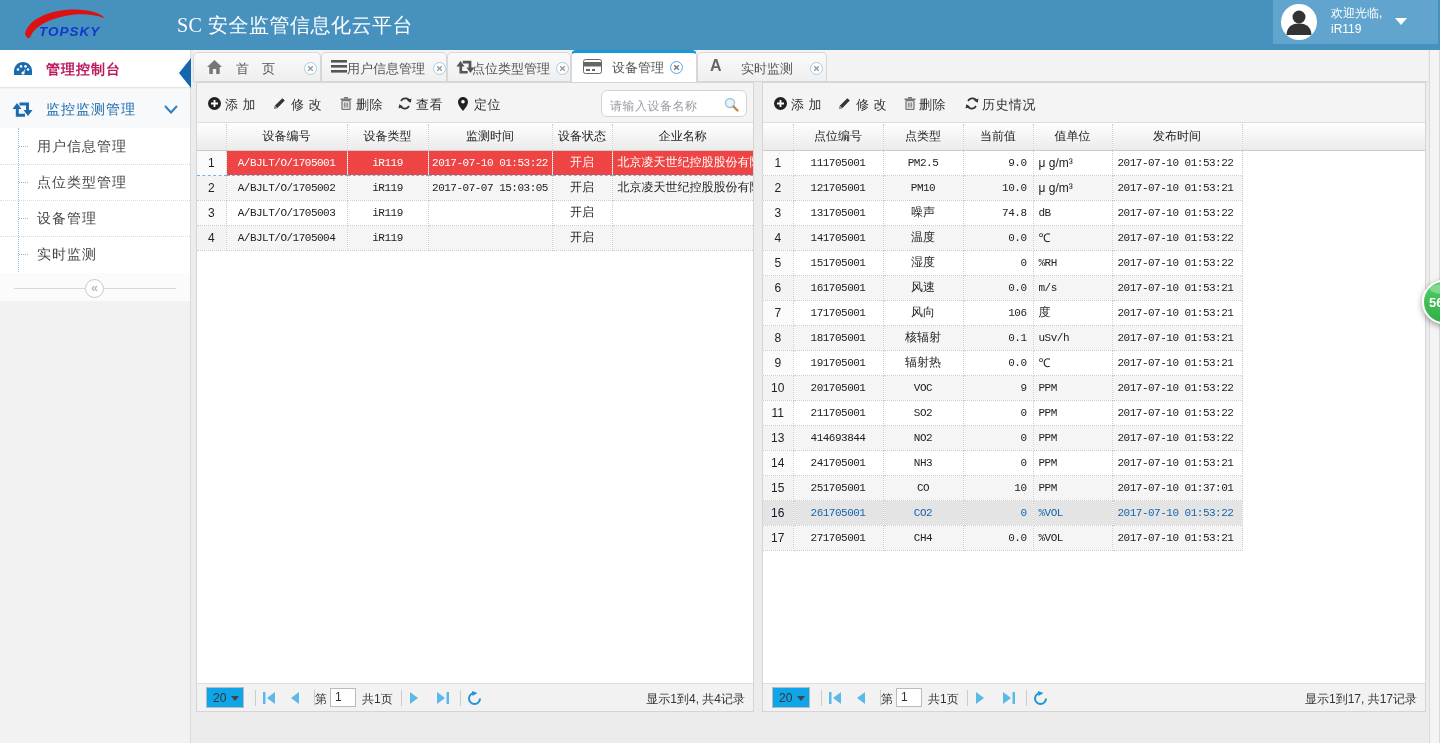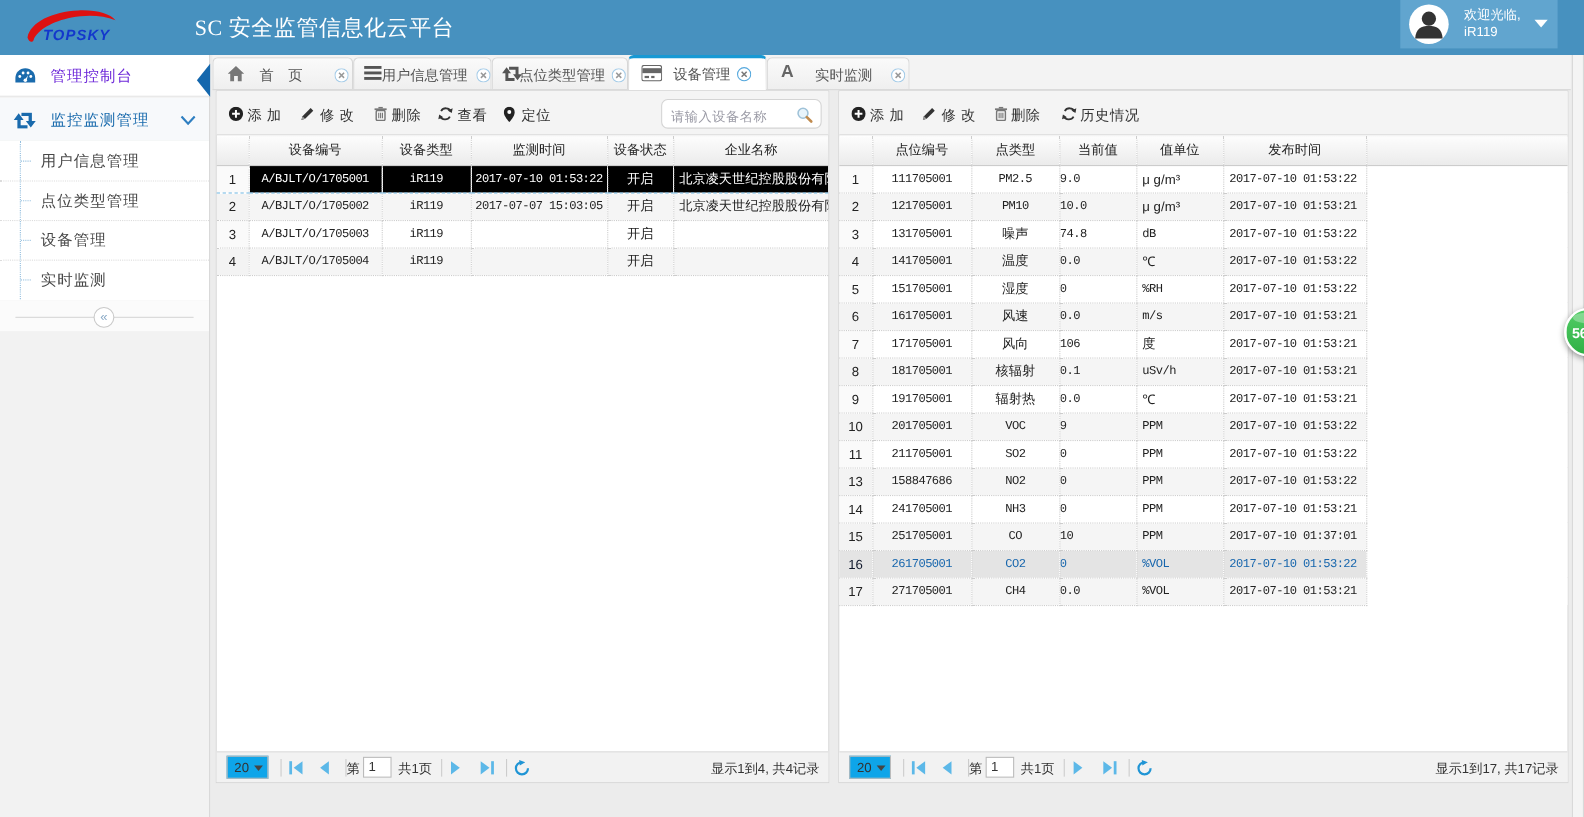--- a/index.html
+++ b/index.html
@@ -2,30 +2,30 @@
 <html><head>
 <meta charset="utf-8">
 <style>
 * { margin:0; padding:0; box-sizing:border-box; }
 html,body { width:1440px; height:743px; overflow:hidden; }
 body { position:relative; font-family:"Liberation Sans",sans-serif; background:#ededed; color:#333; }
 
 
 #topbar { position:absolute; left:0; top:0; width:1440px; height:50px; background:#4791bf; }
 #title { position:absolute; left:177px; top:12px; font-family:"Liberation Serif",serif; font-size:20px; color:#fff; letter-spacing:0.5px; }
-#userbox { position:absolute; left:1273px; top:0; width:143px; height:44px; background:#61a5cf; }
+#userbox { position:absolute; left:1273px; top:0; width:165px; height:44px; background:#61a5cf; }
 #avatar { position:absolute; left:8px; top:4px; width:36px; height:36px; border-radius:50%; background:#fff; }
 #userbox .l1 { position:absolute; left:58px; top:5px; font-size:12px; color:#fff; }
 #userbox .l2 { position:absolute; left:58px; top:22px; font-size:12px; color:#fff; }
 #userbox .tri { position:absolute; left:122px; top:18px; width:0; height:0; border:6px solid transparent; border-top:7px solid #fff; }
 
 
 #side { position:absolute; left:0; top:50px; width:191px; height:693px; background:#f2f2f2; border-right:1px solid #d9d9d9; }
 #acc1 { position:absolute; left:0; top:0; width:190px; height:38px; background:#fff; border-bottom:1px solid #e4e4e4; }
-#acc1 .t { position:absolute; left:46px; top:0; line-height:38px; font-size:14px; font-weight:normal; color:#6d28d9; letter-spacing:1px;}
+#acc1 .t { position:absolute; left:46px; top:0; line-height:38px; font-size:14px; font-weight:bold; color:#be185d; letter-spacing:1px;}
 #acc1tri { position:absolute; left:179px; top:8px; width:0; height:0; border:15px solid transparent; border-right:12px solid #1467ad; border-left:none; }
 #acc2 { position:absolute; left:0; top:39px; width:190px; height:40px; background:#f7f9fb; border-bottom:1px solid #e4e4e4; }
 #acc2 .t { position:absolute; left:46px; top:0; line-height:40px; font-size:14px; color:#1a6bad; letter-spacing:1px;}
 #submenu { position:absolute; left:0; top:78px; width:190px; height:145px; background:#fff; }
 #submenu .vline { position:absolute; left:18px; top:0; height:144px; border-left:1px dotted #93bede; }
 .smitem { position:absolute; left:0; width:190px; height:36px; line-height:36px; }
 .smitem .dot { position:absolute; left:19px; top:18px; width:9px; border-top:1px dotted #93bede; }
 .smitem .tx { position:absolute; left:37px; font-size:14px; color:#474747; letter-spacing:1px;}
 .smsep { position:absolute; left:0; width:190px; border-top:1px dotted #dcdcdc; }
 #collapse { position:absolute; left:0; top:223px; width:190px; height:28px; background:#fbfbfb; }
@@ -64,26 +64,26 @@
 
 .grid { position:absolute; left:0; top:41px; border-collapse:collapse; table-layout:fixed; }
 .grid td, .grid th { padding:0; font-size:12px; color:#222; overflow:hidden; white-space:nowrap; }
 .grid thead th { height:26px; font-weight:normal; background:linear-gradient(#fdfdfd,#ebebeb); border-bottom:1px solid #ccc; border-right:1px dotted #ccc; }
 .grid tbody td { height:25px; border-bottom:1px dotted #ccc; border-right:1px dotted #ccc; text-align:center; }
 .grid td.rn { background:#fafafa; }
 .grid tbody tr:nth-child(even) td { background:#f5f5f5; }
 .grid tbody tr:nth-child(even) td.rn { background:#f3f3f3; }
 .grid td.last, .grid th.last { border-right:none; }
 .grid td.mono { font-family:"Liberation Mono",monospace; font-size:11px; letter-spacing:-0.5px; }
-.grid tbody tr.sel td { background:#000000; color:#fff; border-bottom:1px dashed #6db5e2; }
+.grid tbody tr.sel td { background:#ef4444; color:#fff; border-bottom:1px dashed #6db5e2; }
 .grid tbody tr.sel td.rn { background:#fafafa; color:#222; }
 .grid tbody tr.hl td { background:#e4e4e4; color:#1766ad; }
 .grid tbody tr.hl td.rn { background:#e4e4e4; color:#0f172a; }
 .grid tbody td.al { text-align:left; padding-left:5px; }
-.grid tbody td.ar { text-align:left; padding-right:6px; }
+.grid tbody td.ar { text-align:right; padding-right:6px; }
 .grid tbody tr td.nob { border:none; background:#fff !important; }
 
 
 .pager { position:absolute; left:0; bottom:0; width:100%; height:28px; background:#f2f2f2; border-top:1px solid #ddd; font-size:12px; }
 .pager .sel { position:absolute; left:9px; top:3px; width:38px; height:21px; background:#0ea5e9; border:1px solid #bbb; }
 .pager .sel .v { position:absolute; left:6px; top:3px; }
 .pager .sel .ar { position:absolute; right:4px; top:8px; width:0; height:0; border:4px solid transparent; border-top:5px solid #444; }
 .pager .sep { position:absolute; top:6px; height:16px; border-left:1px solid #ccc; }
 .pager .txt { position:absolute; top:7px; color:#333; }
 .pager .inp { position:absolute; left:133px; top:4px; width:26px; height:19px; background:#fff; border:1px solid #bbb; font-size:12px; padding-left:4px; line-height:17px; }
@@ -515,21 +515,21 @@
           <td class="rn">11</td>
           <td class="mono">211705001</td>
           <td class="mono">SO2</td>
           <td class="ar mono">0</td>
           <td class="al mono">PPM</td>
           <td class="mono al">2017-07-10 01:53:22</td>
           <td class="nob"></td>
         </tr>
       <tr>
           <td class="rn">13</td>
-          <td class="mono">158847686</td>
+          <td class="mono">414693844</td>
           <td class="mono">NO2</td>
           <td class="ar mono">0</td>
           <td class="al mono">PPM</td>
           <td class="mono al">2017-07-10 01:53:22</td>
           <td class="nob"></td>
         </tr>
       <tr>
           <td class="rn">14</td>
           <td class="mono">241705001</td>
           <td class="mono">NH3</td>

